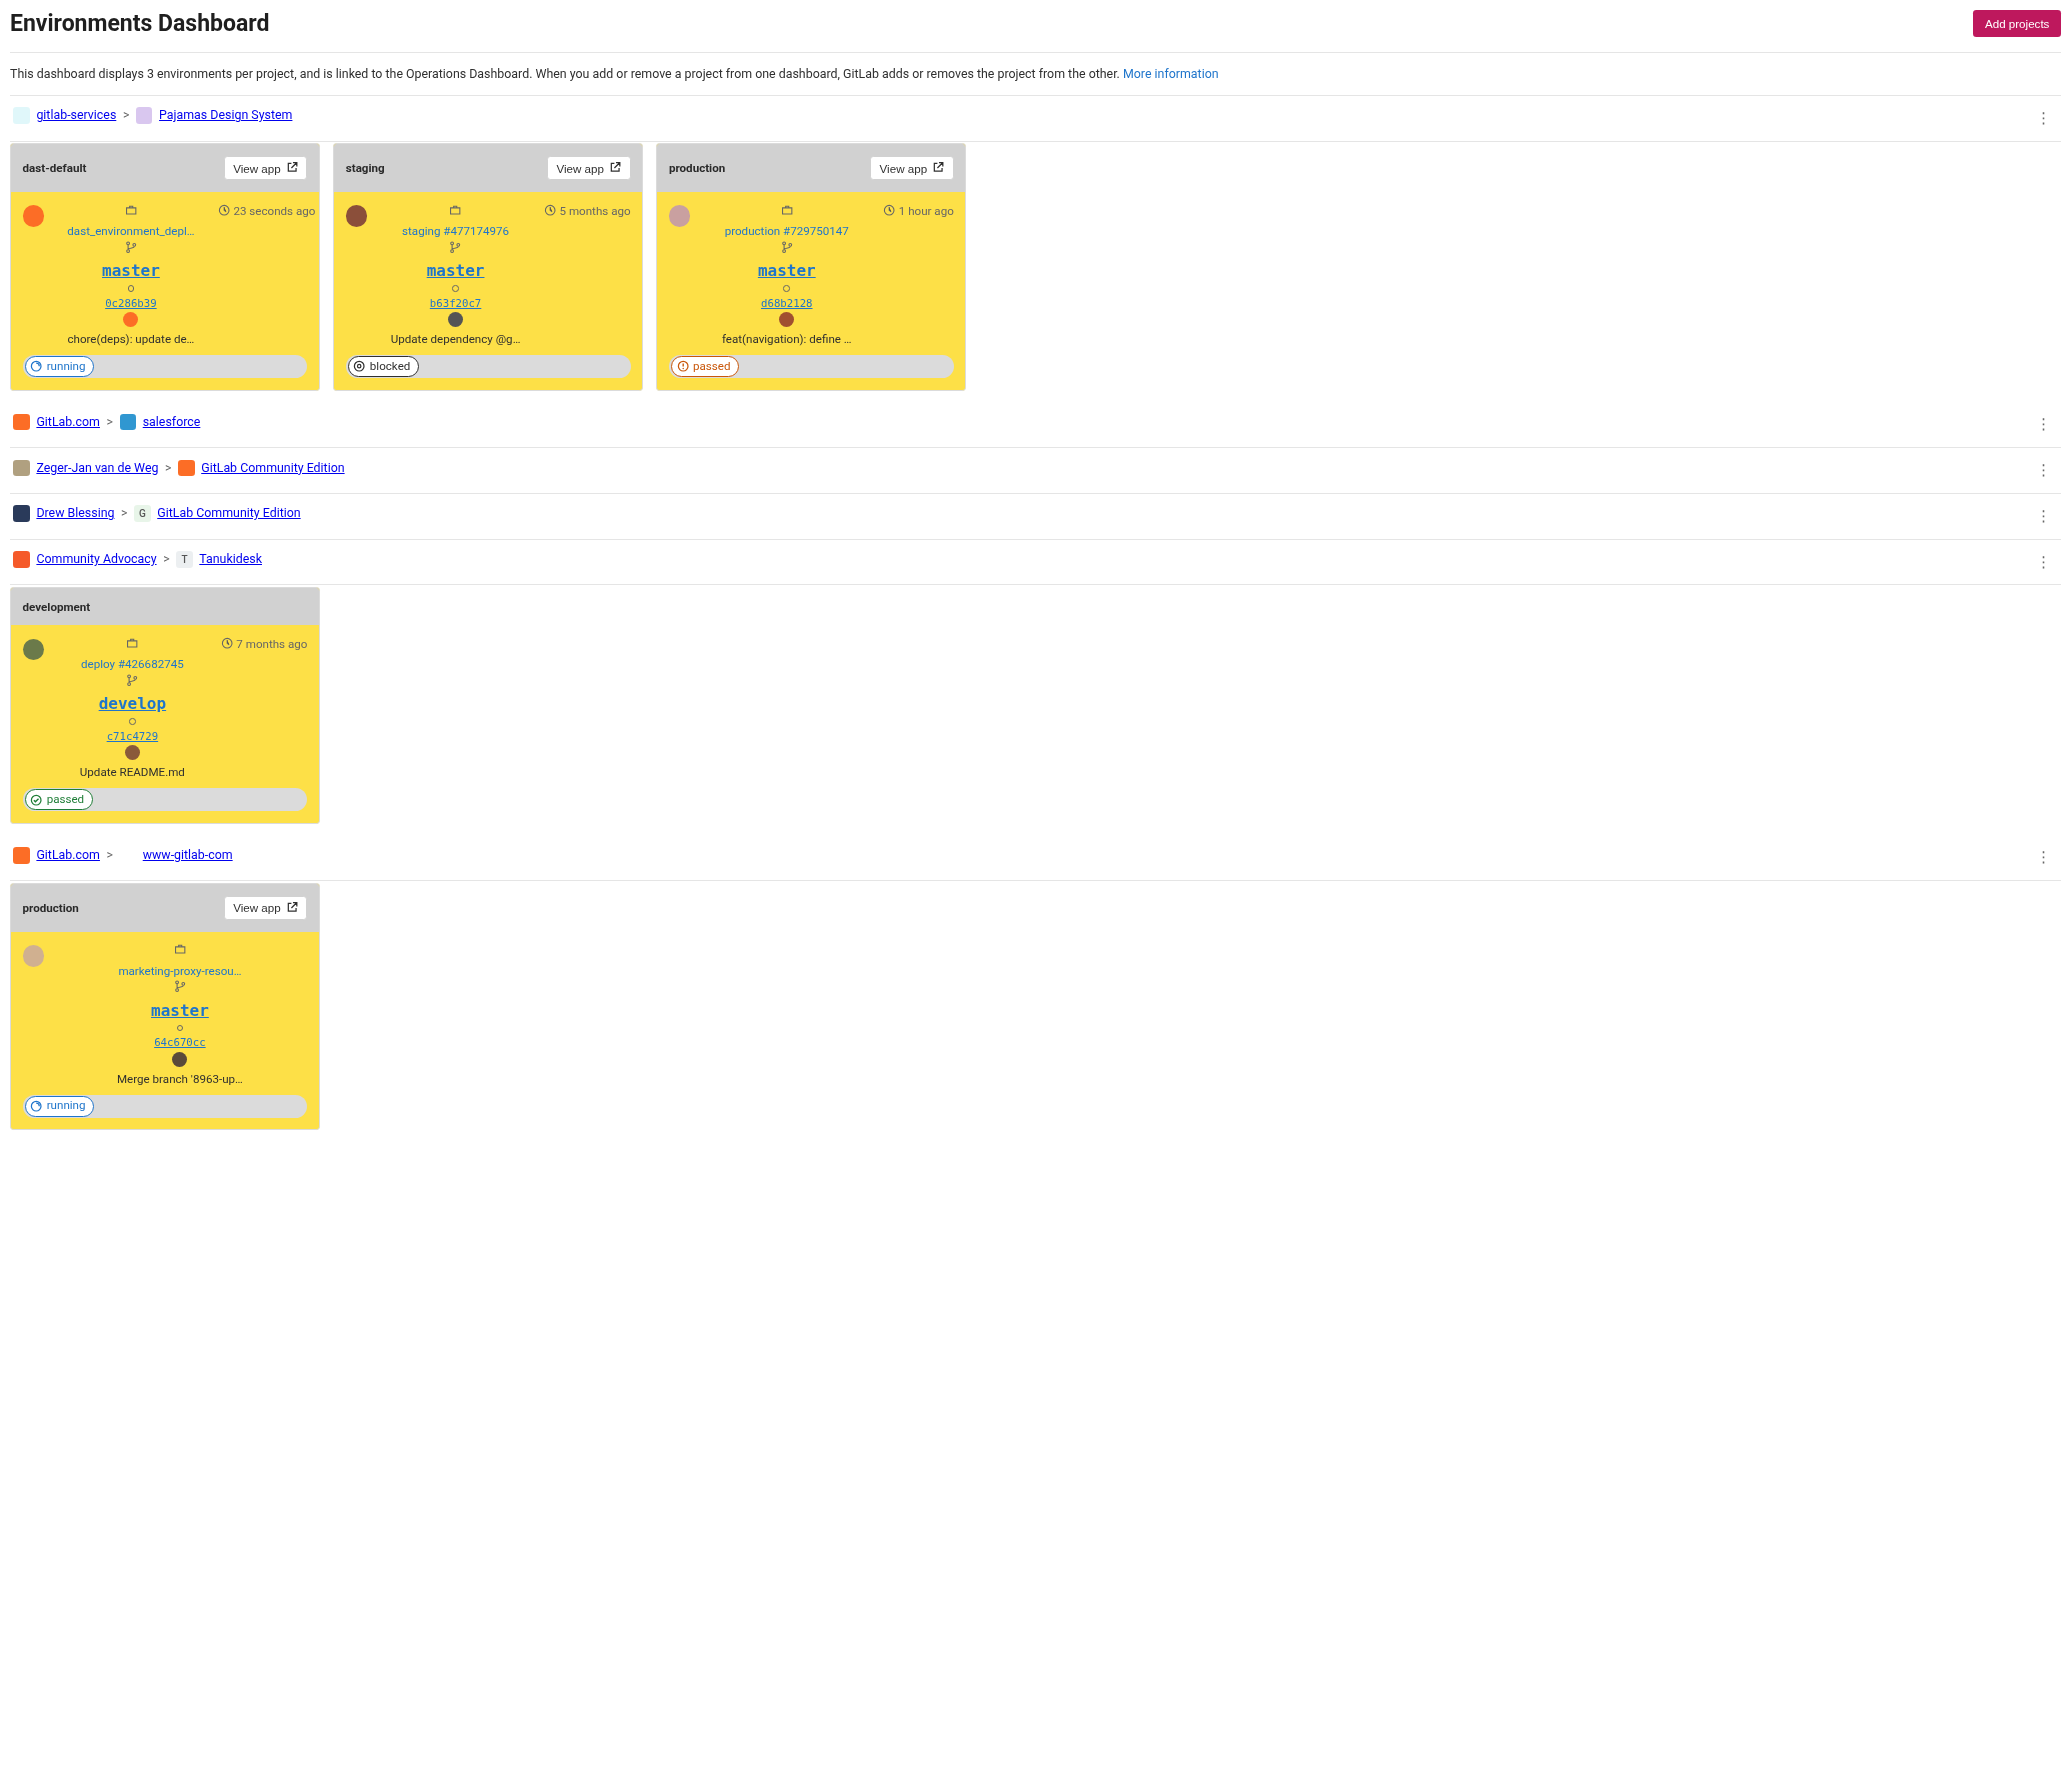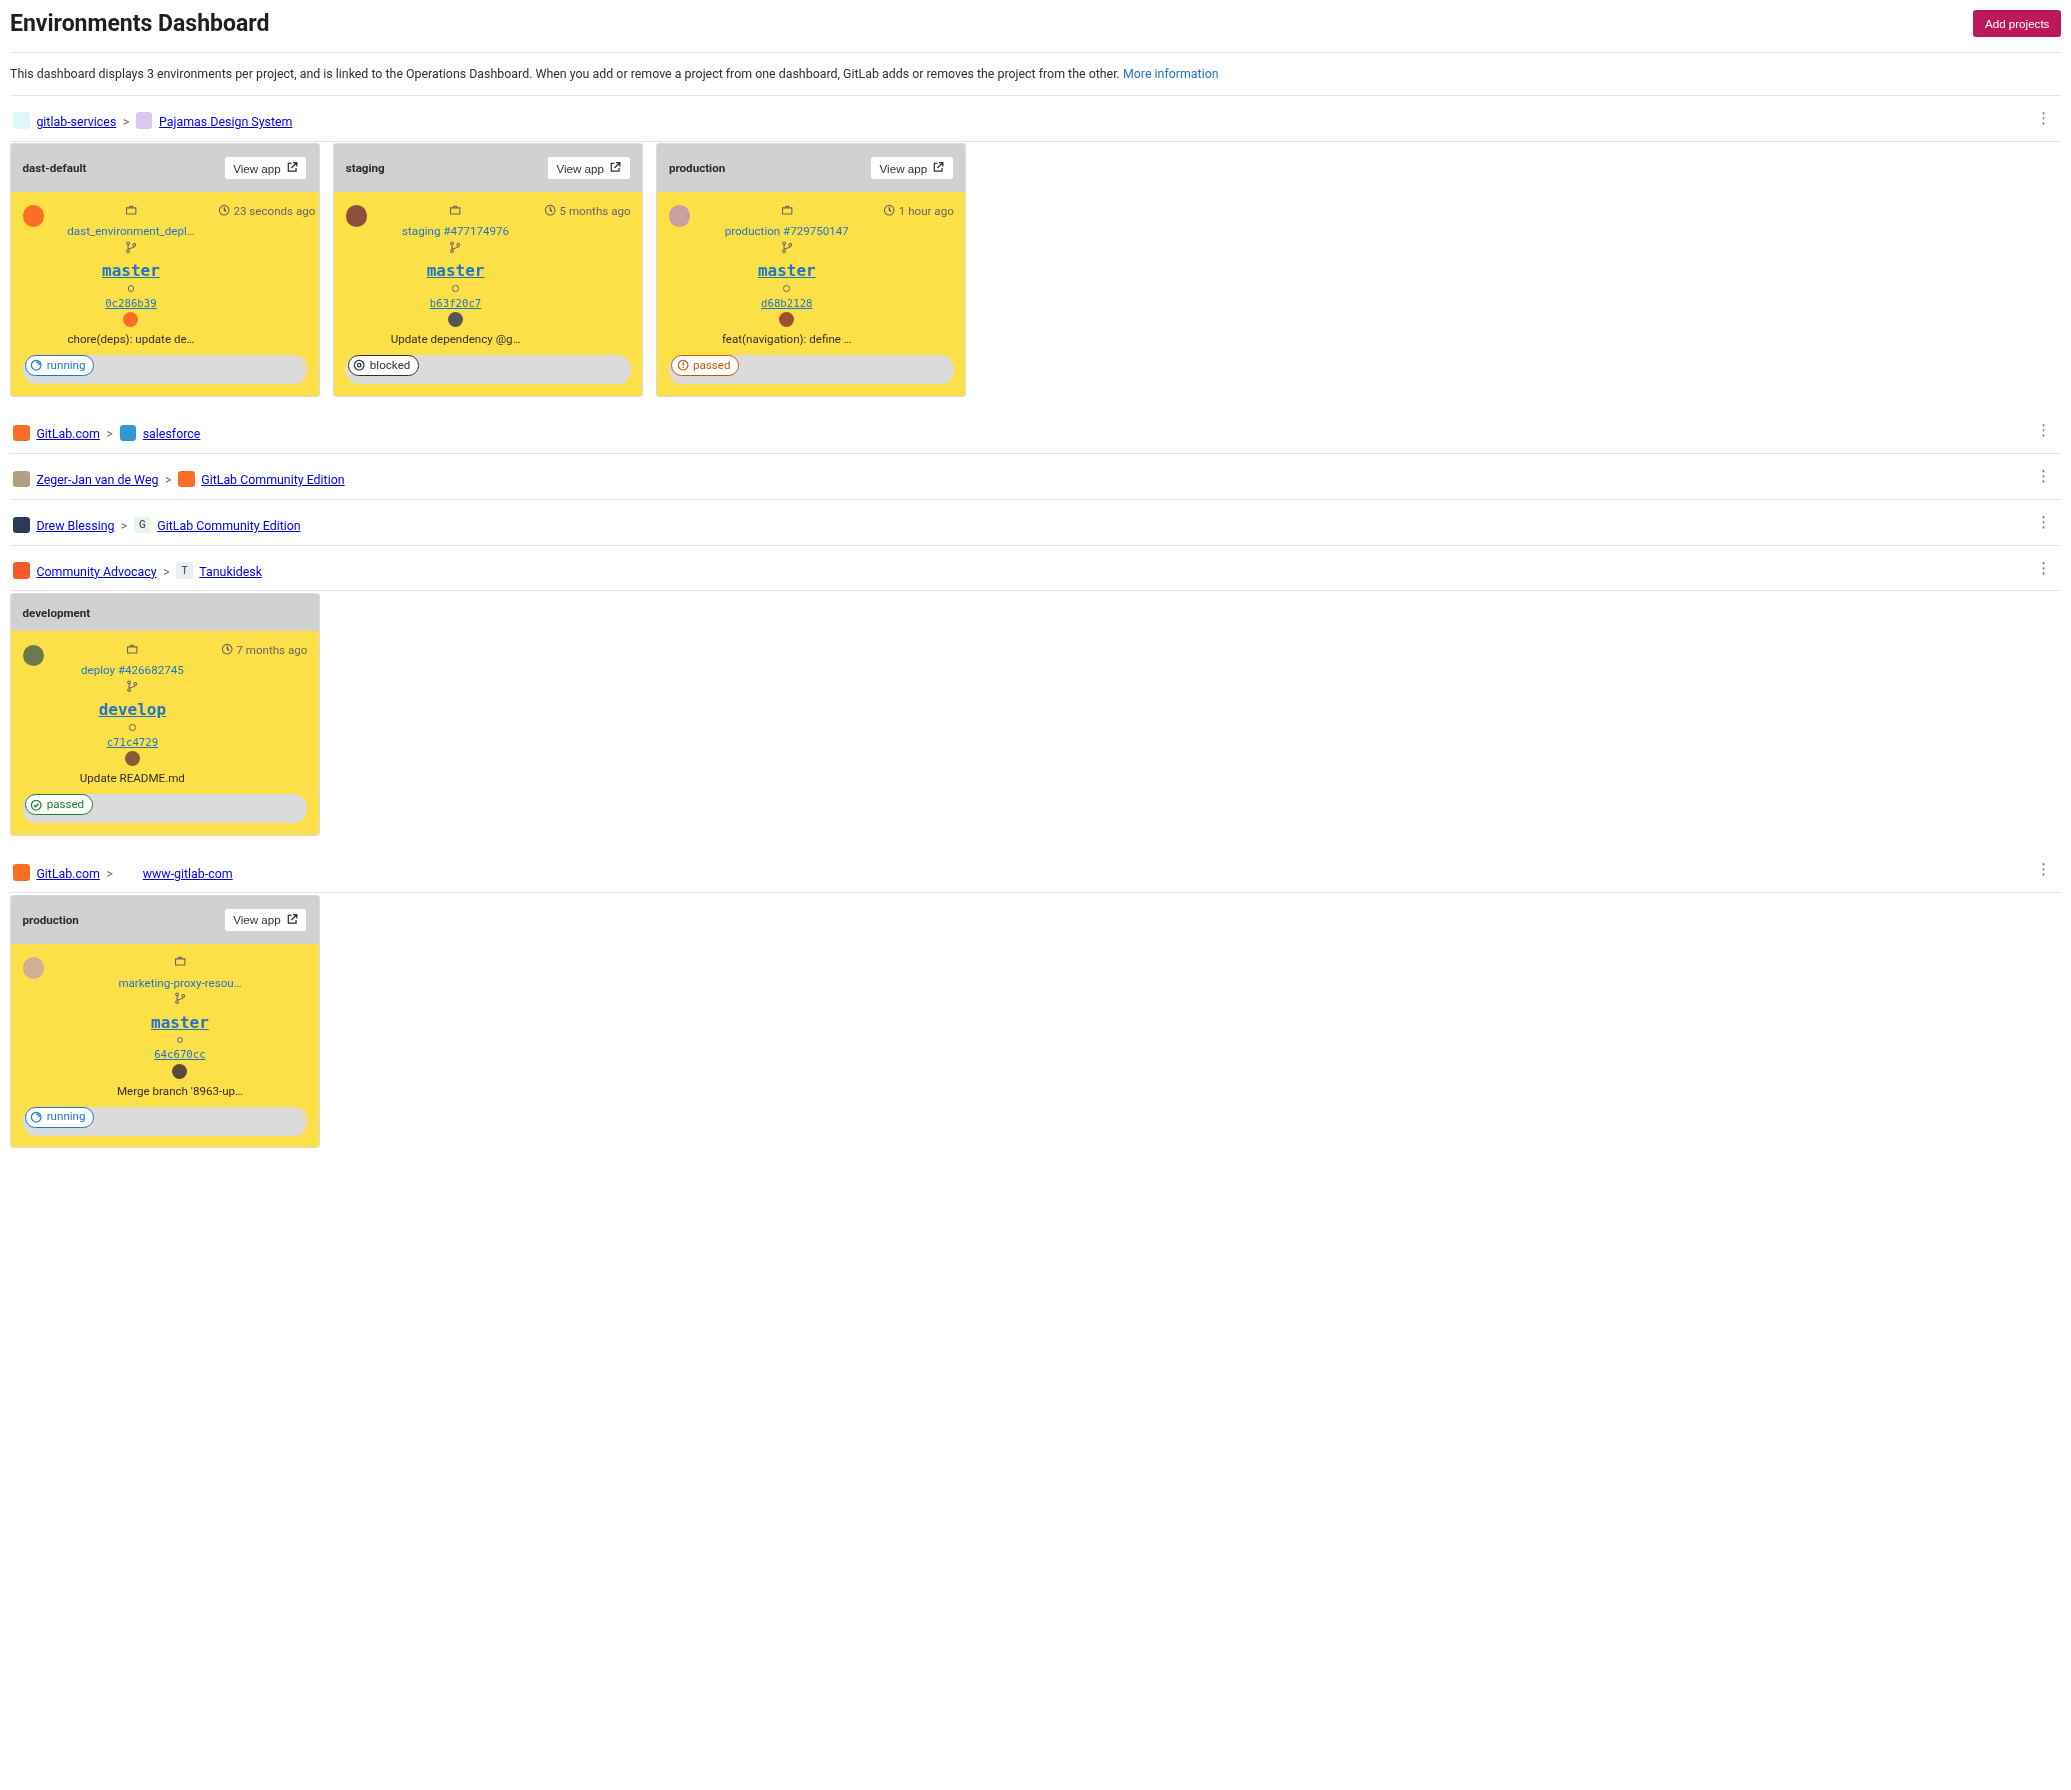--- a/index.html
+++ b/index.html
@@ -3,42 +3,42 @@
 <meta charset="utf-8">
 <style>
   * { box-sizing: border-box; margin: 0; padding: 0; }
   body { font-family: -apple-system, BlinkMacSystemFont, "Segoe UI", Roboto, sans-serif; background: #fff; color: #303030; padding: 10px; font-size: 12.4px; }
   .header-row { display: flex; justify-content: space-between; align-items: center; margin-bottom: 15px; }
   h1 { font-size: 23px; font-weight: 700; color: #1f1f1f; }
   .btn-primary { background: #be185d; color: #fff; border: none; padding: 6.6px 11.6px; border-radius: 3.3px; font-size: 11.6px; font-weight: 500; cursor: pointer; }
   .hr { border: none; border-top: 0.8px solid #e5e5e5; margin: 0; }
   .desc { font-size: 12.4px; color: #303030; margin: 11.6px 0; line-height: 1.5; }
   .desc a { color: #1f75cb; text-decoration: none; }
-  .project-row { display: flex; align-items: flex-end; padding: 11.6px 3.3px; font-size: 12.4px; }
+  .project-row { display: flex; align-items: flex-start; padding: 11.6px 3.3px; font-size: 12.4px; }
   .project-row .avatar-sq { width: 16.5px; height: 16.5px; border-radius: 3.3px; margin-right: 6.6px; display: inline-flex; align-items: center; justify-content: center; font-size: 10px; font-weight: 500; }
   .project-row .sep { margin: 0 6.6px; color: #666; }
   .kebab { margin-left: auto; cursor: pointer; padding: 3.3px 6.6px; color: #666; font-size: 15px; line-height: 1; letter-spacing: 0; }
   .kebab::before { content: "\22EE"; }
   .cards-row { display: flex; gap: 13.2px; margin: 1.7px 0 11.6px 0; }
   .card { background: #fde047; border-radius: 3.3px; width: 310px; overflow: hidden; border: 0.8px solid #dbdbdb;}
   .card-hdr { background: #d1d1d1; padding: 11.6px 11.6px; display: flex; justify-content: space-between; align-items: center; }
   .card-hdr-title { font-weight: 700; font-size: 11.6px; color:#2a2a2a; }
   .view-app { background: #fff; border: 0.8px solid #d1d1d1; border-radius: 3.3px; padding: 4.1px 8.3px; font-size: 11.6px; cursor: pointer; display: inline-flex; align-items: center; gap: 5px; color:#303030; }
   .card-body { padding: 11.6px 11.6px 6.6px 11.6px; display: flex; gap: 8.3px; }
   .avatar-c { width: 21.5px; height: 21.5px; border-radius: 50%; flex-shrink: 0; margin-top: 1.7px; }
   .card-main { flex: 1; min-width: 0; }
   .card-line { display: flex; align-items: center; gap: 5px; font-size: 11.6px; margin-bottom: 2.5px; white-space: nowrap; overflow: hidden; flex-direction: column;}
   .card-line .trunc { overflow: hidden; text-overflow: ellipsis; }
   .job-link { color: #1f75cb; text-decoration: none; }
   .branch { color: #1f75cb; font-family: ui-monospace, SFMono-Regular, Menlo, monospace; font-weight: 600; font-size: 16px; text-decoration: underline; }
   .sha { color: #1f75cb; font-family: ui-monospace, SFMono-Regular, Menlo, monospace; font-size: 10.7px; }
   .time-col { text-align: right; color: #666; font-size: 11.6px; display: flex; align-items: flex-start; gap: 3.3px; white-space: nowrap;}
   .time-col .tw { max-width: 74px; text-align: right; line-height:1.35;}
   .card-footer { padding: 0 11.6px 11.6px 11.6px; }
-  .pill-row { background: #dbdbdb; border-radius: 13.2px; height: 29px; display: flex; align-items: flex-start; padding-left: 2.5px;}
+  .pill-row { background: #dbdbdb; border-radius: 13.2px; height: 23px; display: flex; align-items: center; padding-left: 2.5px;}
   .pill { display: inline-flex; align-items: center; gap: 4.1px; border-radius: 11.6px; padding: 2.5px 7.4px 2.5px 4.1px; font-size: 11.6px; background: #fff; border: 0.8px solid; line-height: 1.2;}
   .pill.running { color: #1f75cb; border-color: #1f75cb; }
   .pill.blocked { color: #303030; border-color: #303030; }
   .pill.warn { color: #c9570a; border-color: #c9570a; }
   .pill.passed { color: #1f7e37; border-color: #1f7e37; }
   .ic { width: 12.4px; height: 12.4px; display: inline-block; flex-shrink: 0;}
   svg { display: block; }
   .mini-av { width: 15px; height: 15px; border-radius: 50%; flex-shrink: 0;}
   .commit-dot { width: 6.6px; height: 6.6px; border-radius: 50%; border: 1.7px solid #666; flex-shrink: 0;}
   .hr2 { border: none; border-top: 0.8px solid #e5e5e5; }

